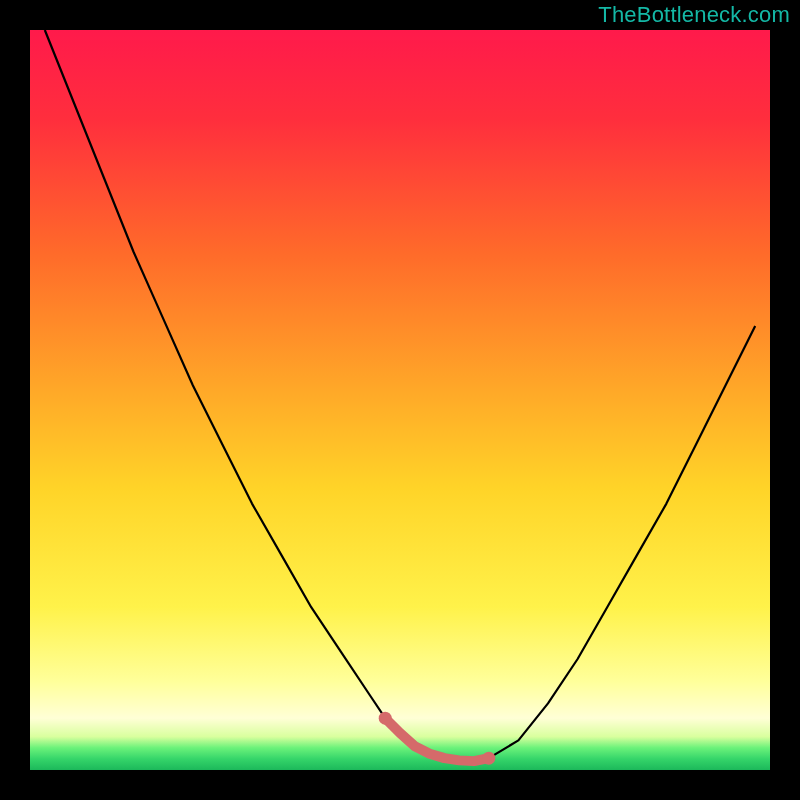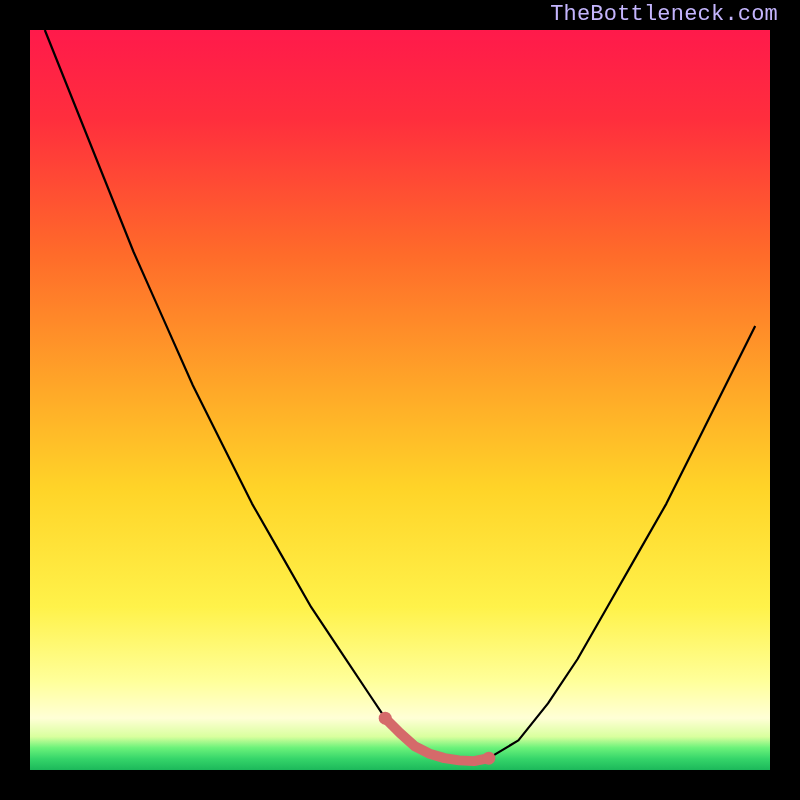--- a/index.html
+++ b/index.html
@@ -12,23 +12,23 @@
   }
   .frame {
     position: relative;
     width: 800px;
     height: 800px;
     background: #000;
   }
   .watermark {
     position: absolute;
     top: 2px;
-    right: 22px;
-    color: #c4b5fd;
-    font-family: Liberation Mono, monospace;
+    right: 10px;
+    color: #14b8a6;
+    font-family: Liberation Sans, sans-serif;
     font-size: 22px;
     letter-spacing: 0.2px;
     z-index: 5;
   }
   svg {
     position: absolute;
     top: 0;
     left: 0;
   }
 </style>

